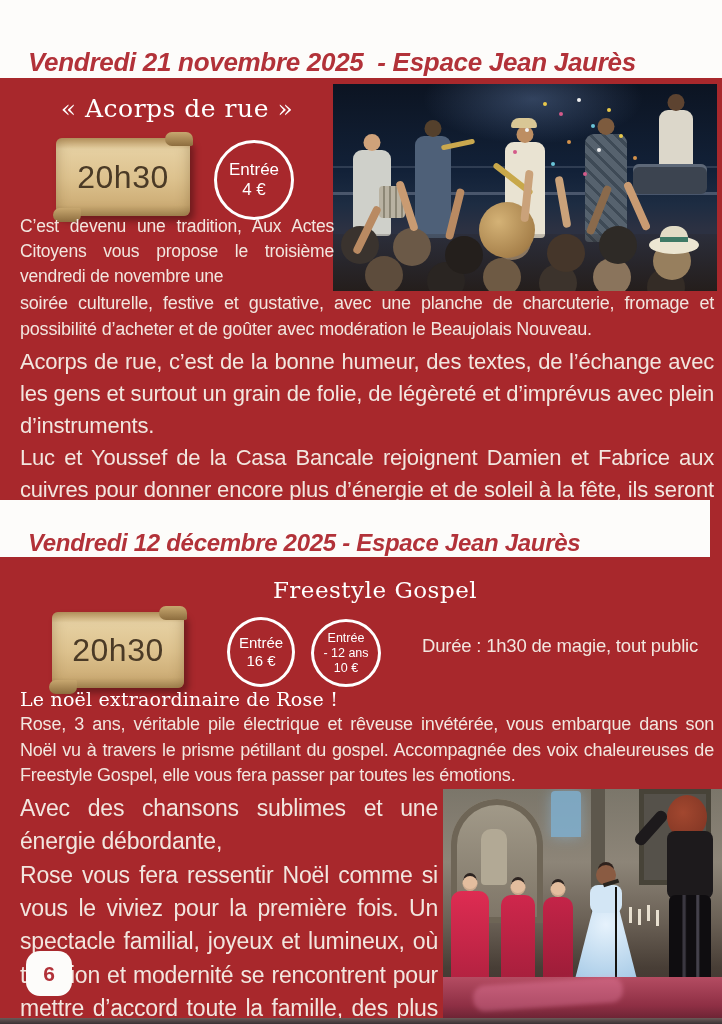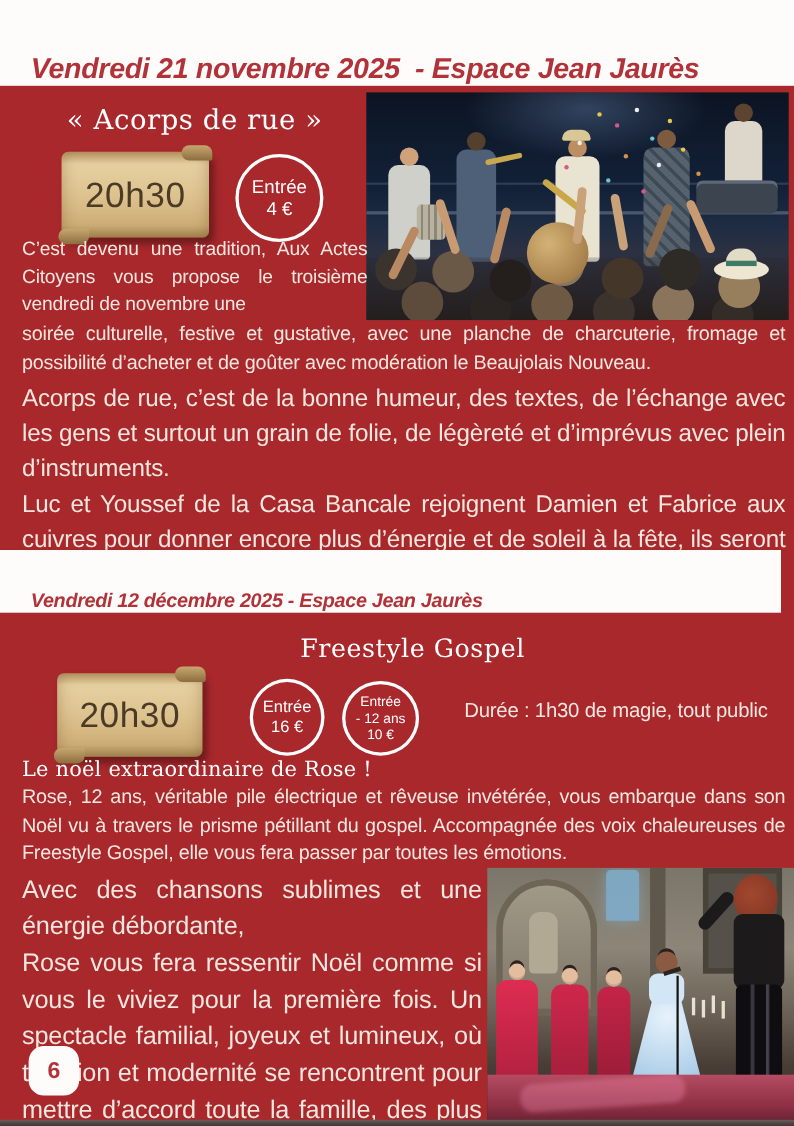--- a/index.html
+++ b/index.html
@@ -4,21 +4,21 @@
 <style>
   html,body{margin:0;padding:0;}
   .page{position:relative;width:722px;height:1024px;background:#a8282c;overflow:hidden;
         font-family:"Liberation Sans",sans-serif;}
   
   .band{position:absolute;left:0;background:#fdfcfa;display:flex;align-items:flex-end;}
   .band1{top:0;width:722px;height:78px;}
   .band2{top:500px;width:710px;height:57px;box-shadow:0 0 0 1px rgba(160,40,44,.15);}
   .band .date-title{color:#b23239;font-style:italic;font-weight:700;font-size:26px;
         padding-left:28px;letter-spacing:-.3px;white-space:pre-wrap;}
-  .band2 .date-title{font-size:18px;}
+  .band2 .date-title{font-size:24px;}
   
   .slab{font-family:"DejaVu Serif",serif;font-weight:400;color:#fff;}
   .sec1-title{position:absolute;left:20px;top:94px;width:314px;text-align:center;font-size:25px;letter-spacing:.5px;}
   .sec2-title{position:absolute;left:0;top:563px;width:722px;text-align:center;font-size:23px;letter-spacing:.5px;}
   .sec2-heading{position:absolute;left:20px;top:688px;font-size:19px;letter-spacing:.2px;}
   
   .scroll{position:absolute;background:linear-gradient(180deg,#c3a06a 0%,#e6d0a2 14%,#ddc28e 52%,#cdad76 86%,#ab8c58 100%);
         border-radius:6px;box-shadow:inset 0 0 14px rgba(90,60,20,.35), 4px 5px 7px rgba(0,0,0,.35);
         display:flex;align-items:center;justify-content:center;}
   .scroll::before{content:"";position:absolute;right:-3px;top:-6px;width:28px;height:14px;
@@ -220,21 +220,21 @@
   </div>
   <div class="badge badge2b">
     <span>Entrée</span>
     <span>- 12 ans</span>
     <span>10 €</span>
   </div>
 
   <div class="duree">Durée : 1h30 de magie, tout public</div>
 
   <p class="slab sec2-heading" style="position:absolute;margin:0;">Le noël extraordinaire de Rose !</p>
-  <p class="txt sp1">Rose, 12 ans, véritable pile électrique et rêveuse invétérée, vous embarque dans son Noël vu à travers le prisme pétillant du gospel. Accompagnée des voix chaleureuses de Freestyle Gospel, elle vous fera passer par toutes les émotions.</p>
+  <p class="txt sp1">Rose, 3 ans, véritable pile électrique et rêveuse invétérée, vous embarque dans son Noël vu à travers le prisme pétillant du gospel. Accompagnée des voix chaleureuses de Freestyle Gospel, elle vous fera passer par toutes les émotions.</p>
   <div class="sec2-col">
     <p>Avec des chansons sublimes et une énergie débordante,</p>
     <p>Rose vous fera ressentir Noël comme si vous le viviez pour la première fois. Un spectacle familial, joyeux et lumineux, où tradition et modernité se rencontrent pour mettre d’accord toute la famille, des plus petits aux plus grands.</p>
   </div>
 
   <div class="photo photo2">
     <div class="arch"></div>
     <div class="arch-statue"></div>
     <div class="p2-window"></div>
     <div class="p2-col"></div>

